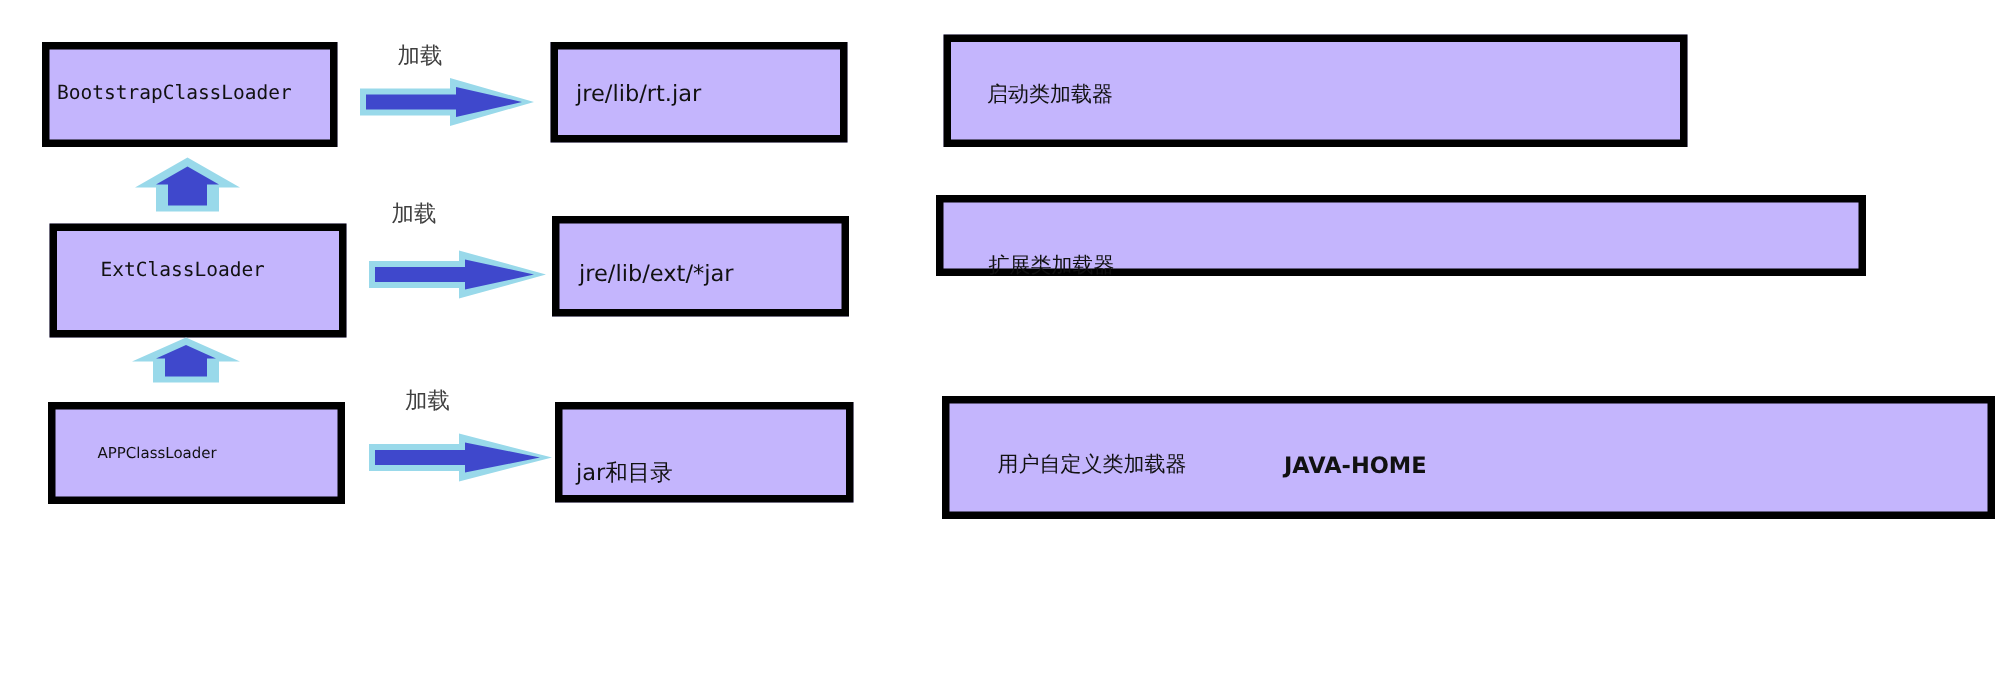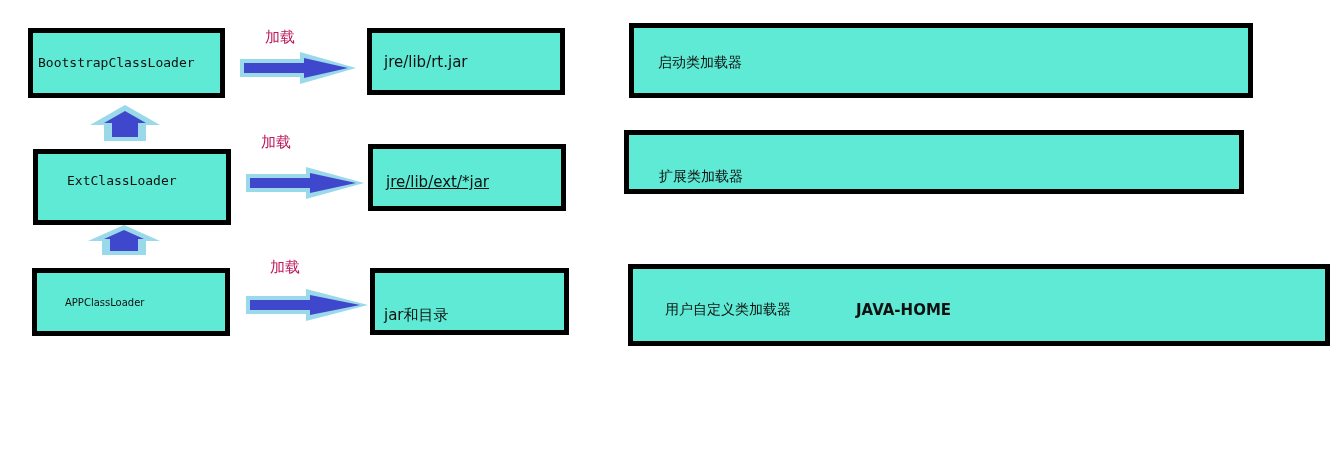--- a/index.html
+++ b/index.html
@@ -1,59 +1,59 @@
 <!DOCTYPE html>
 <html><head>
   <meta charset="utf-8">
   <style>
     html, body { margin: 0; padding: 0; background: #ffffff; }
     body { width: 1341px; height: 465px; position: relative; overflow: hidden;
            font-family: "DejaVu Sans", sans-serif; color: #111; }
-    .box { position: absolute; background: #5eead4; border: 5px solid #000; box-sizing: border-box; }
+    .box { position: absolute; background: #c4b5fd; border: 5px solid #000; box-sizing: border-box; }
     .mono { font-family: "DejaVu Sans Mono", "Liberation Mono", monospace; font-size: 13px; }
     .sans { font-family: "DejaVu Sans", sans-serif; font-size: 15px; }
-    .lbl { position: absolute; font-family: "DejaVu Sans", sans-serif; font-size: 15px; color: #be185d; }
+    .lbl { position: absolute; font-family: "DejaVu Sans", sans-serif; font-size: 15px; color: #404040; }
     .txt { position: absolute; white-space: nowrap; }
     svg.arrow { position: absolute; overflow: visible; }
   </style>
 </head>
 <body>
 
 <div class="box" style="left:28px;top:28px;width:197px;height:70px;">
   <span class="txt mono" style="left:5px;top:22px;">BootstrapClassLoader</span>
 </div>
 <span class="lbl" style="left:265px;top:28px;">加载</span>
 <svg class="arrow" style="left:238px;top:50px;" width="120" height="36">
   <path d="M2 9 H62 V2 L118 18 L62 34 V27 H2 Z" fill="#99d9ea"></path>
   <path d="M6 13 H66 V8 L110 18 L66 28 V23 H6 Z" fill="#3f48cc"></path>
 </svg>
 <div class="box" style="left:367px;top:28px;width:198px;height:67px;">
   <span class="txt sans" style="left:12px;top:20px;">jre/lib/rt.jar</span>
 </div>
-<div class="box" style="left:629px;top:23px;width:624px;height:75px;">
+<div class="box" style="left:629px;top:23px;width:496px;height:75px;">
   <span class="txt sans" style="left:24px;top:26px;font-size:14px;">启动类加载器</span>
 </div>
 
 <svg class="arrow" style="left:88px;top:103px;" width="74" height="40">
   <path d="M2 22 L37 2 L72 22 H58 V38 H16 V22 Z" fill="#99d9ea"></path>
   <path d="M16 20 L37 8 L58 20 H50 V34 H24 V20 Z" fill="#3f48cc"></path>
 </svg>
 
 <div class="box" style="left:33px;top:149px;width:198px;height:76px;">
   <span class="txt mono" style="left:29px;top:19px;">ExtClassLoader</span>
 </div>
 <span class="lbl" style="left:261px;top:133px;">加载</span>
 <svg class="arrow" style="left:244px;top:165px;" width="122" height="36">
   <path d="M2 9 H62 V2 L120 18 L62 34 V27 H2 Z" fill="#99d9ea"></path>
   <path d="M6 13 H66 V8 L112 18 L66 28 V23 H6 Z" fill="#3f48cc"></path>
 </svg>
 <div class="box" style="left:368px;top:144px;width:198px;height:67px;">
-  <span class="txt sans" style="left:13px;top:24px;text-decoration:underline;">jre/lib/ext/*jar</span>
+  <span class="txt sans" style="left:13px;top:24px;">jre/lib/ext/*jar</span>
 </div>
-<div class="box" style="left:624px;top:130px;width:620px;height:64px;">
+<div class="box" style="left:624px;top:130px;width:620px;height:54px;">
   <span class="txt sans" style="left:30px;top:33px;font-size:14px;">扩展类加载器</span>
 </div>
 
 <svg class="arrow" style="left:86px;top:223px;" width="76" height="34">
   <path d="M2 18 L38 2 L74 18 H60 V32 H16 V18 Z" fill="#99d9ea"></path>
   <path d="M18 16 L38 7 L58 16 H52 V28 H24 V16 Z" fill="#3f48cc"></path>
 </svg>
 
 <div class="box" style="left:32px;top:268px;width:198px;height:68px;">
   <span class="txt sans" style="left:28px;top:24px;font-size:10px;">APPClassLoader</span>

